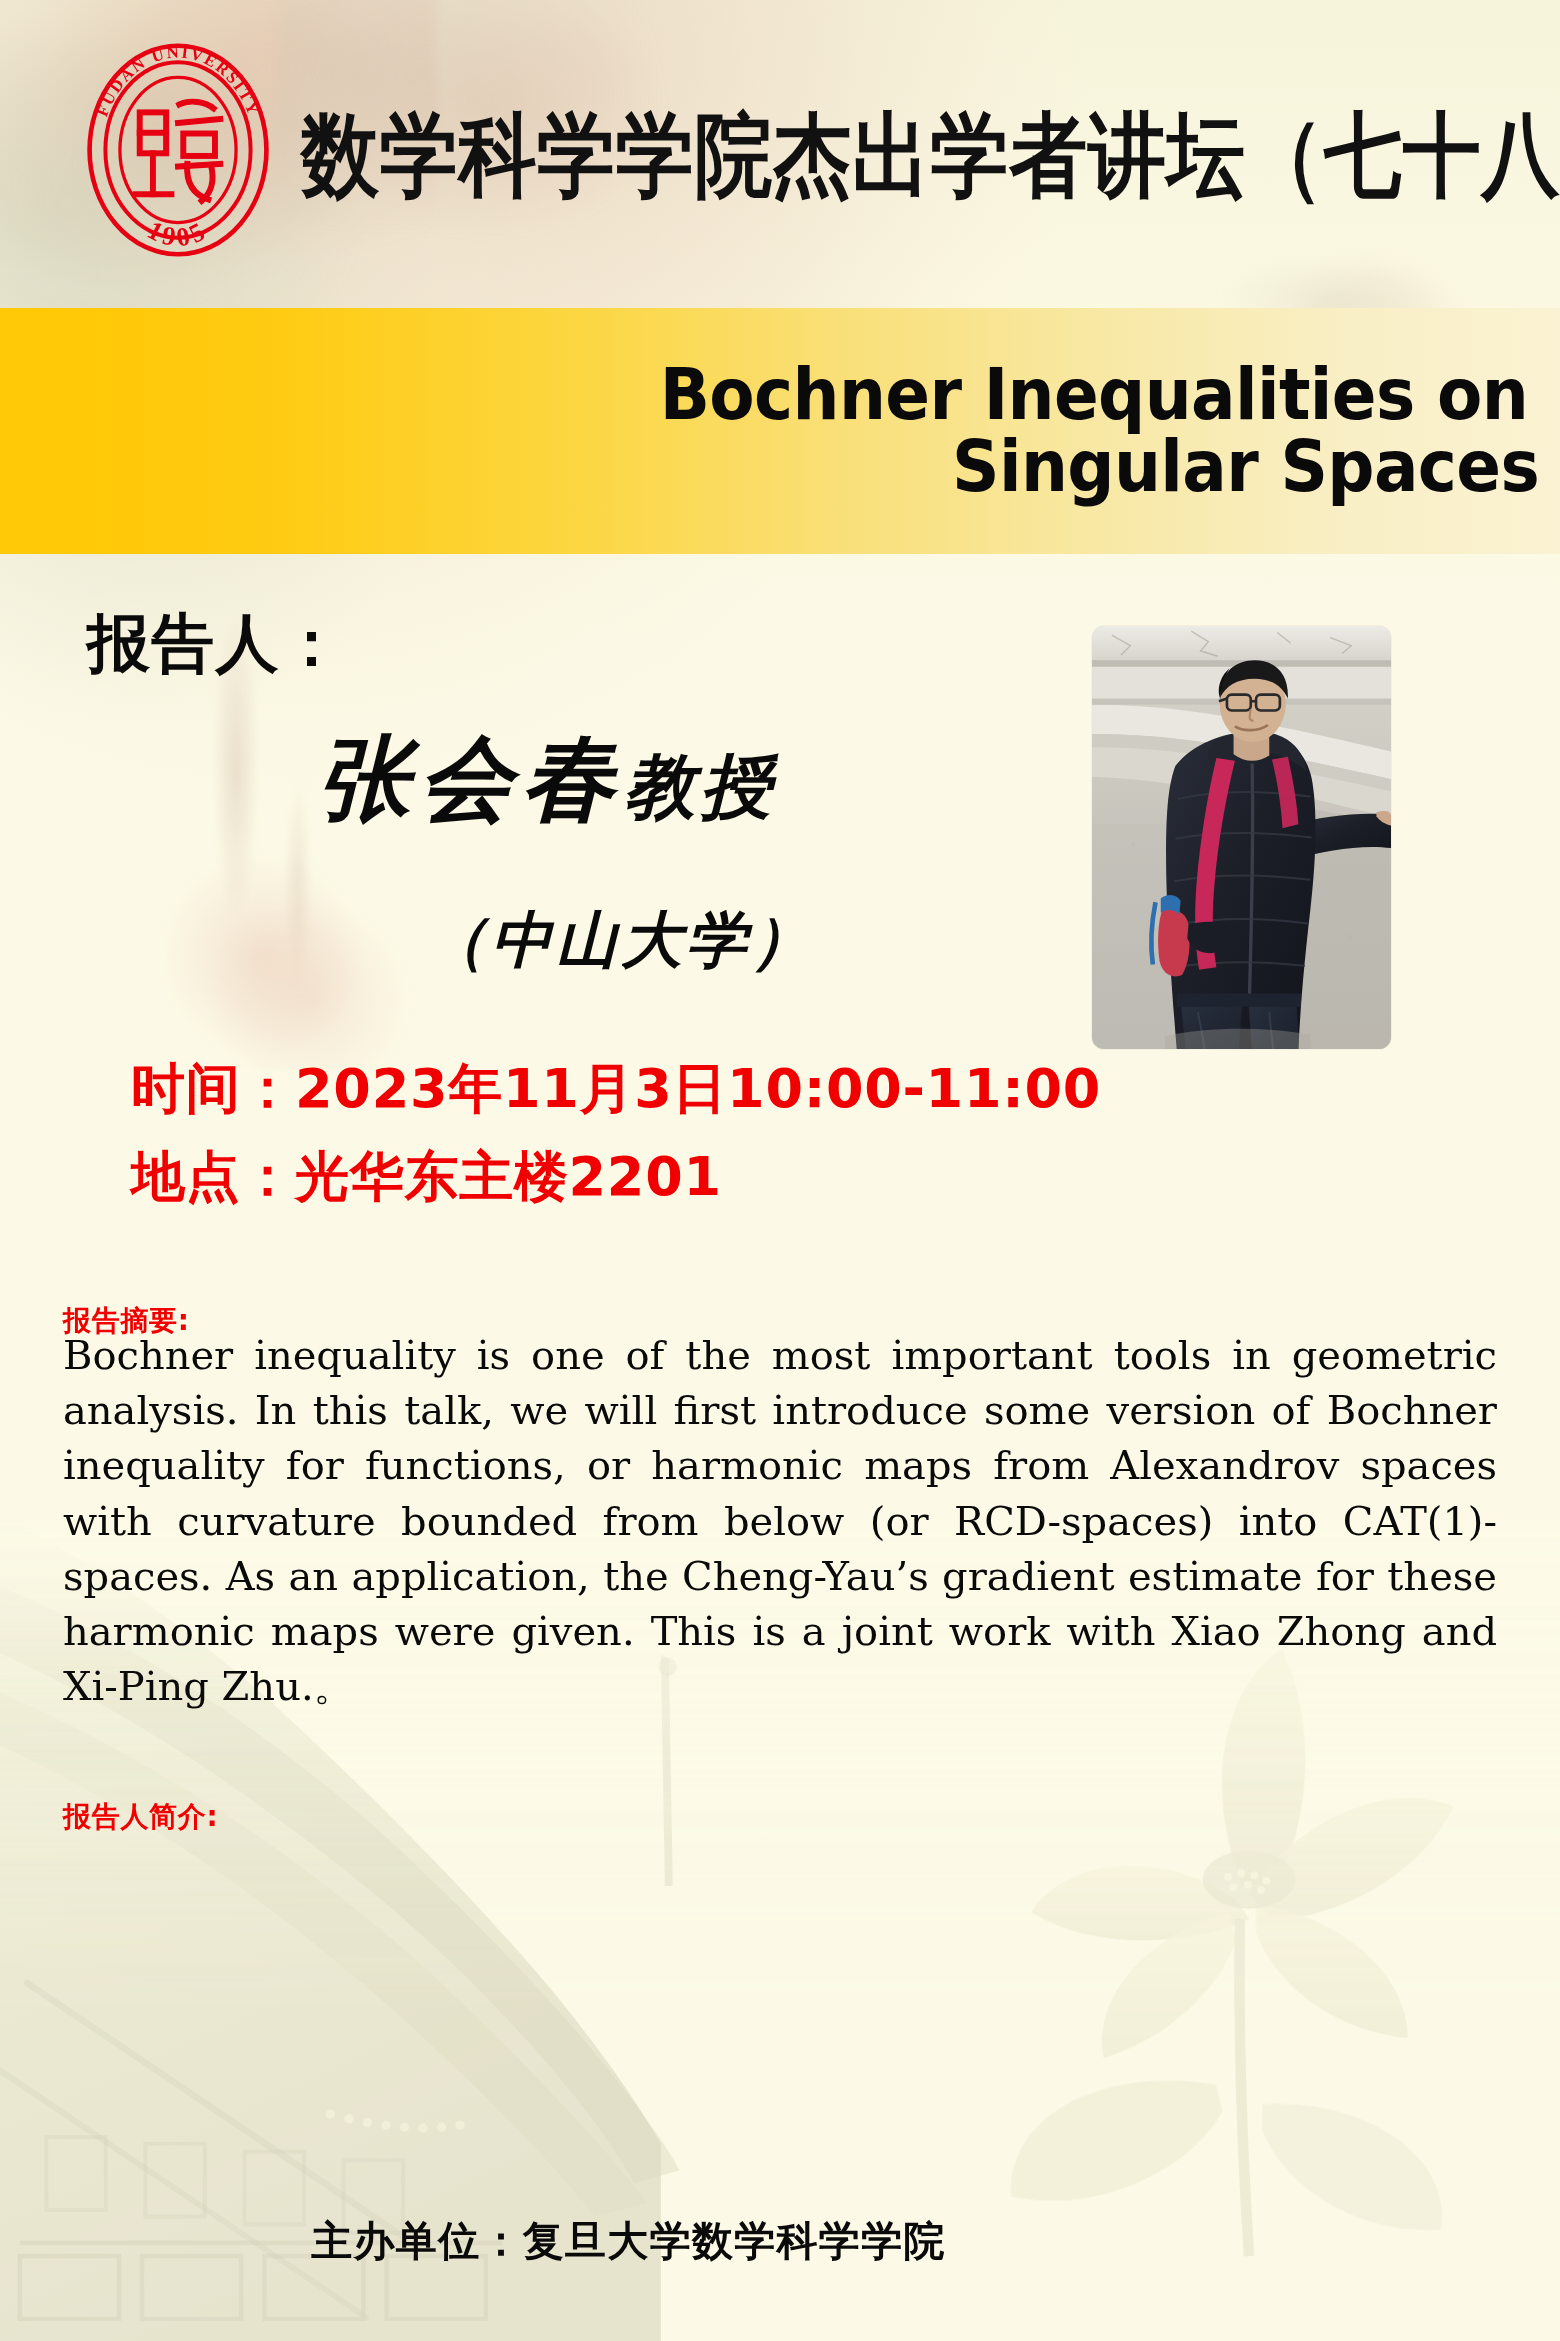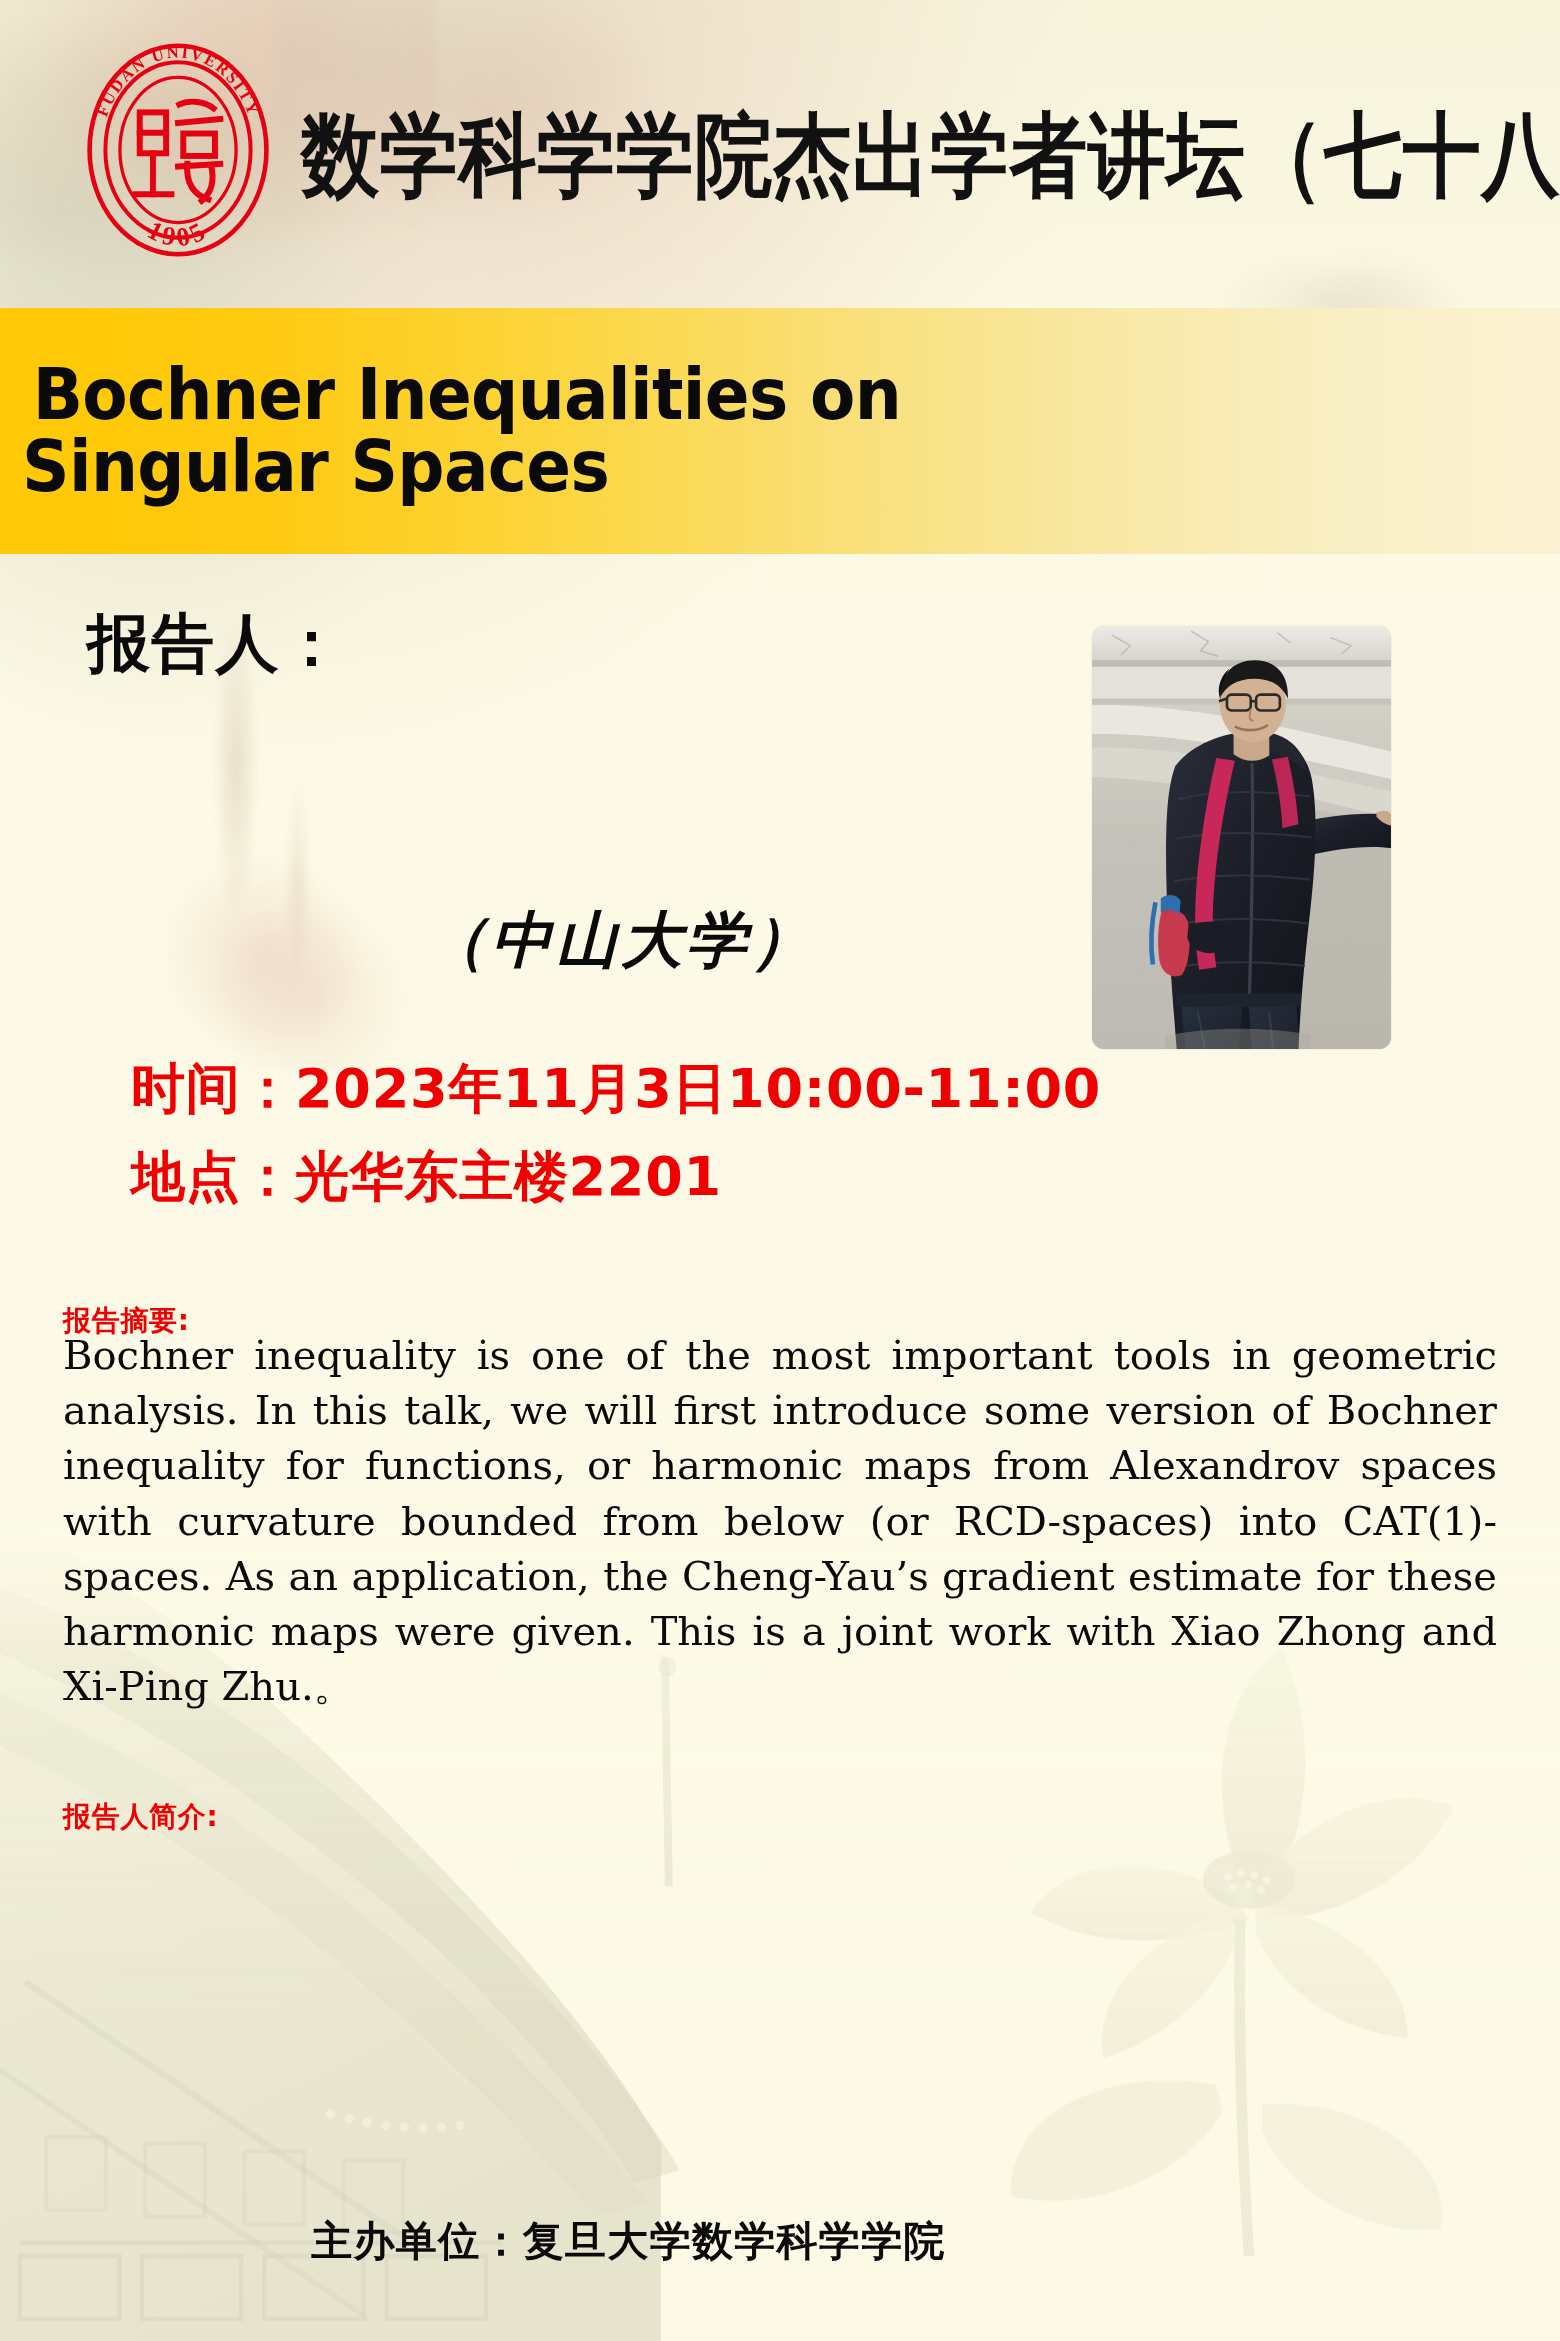--- a/index.html
+++ b/index.html
@@ -62,21 +62,21 @@
     font-size:78px;line-height:1;font-weight:700;letter-spacing:0.7px;
     color:#111;white-space:nowrap;
     font-family:"DejaVu Sans","Liberation Sans",sans-serif;
     transform:scaleY(1.18);transform-origin:left top;
   }
 
   
   .band{
     position:absolute;left:0;top:308px;width:1561px;height:246px;
     background:linear-gradient(90deg,#FFC907 0%,#FFC907 5%,#FFCB13 18%,#FCD63F 36%,#F9E07B 55%,#F8E9A8 72%,#F9EFC6 87%,#FAF2D2 100%);
-    display:flex;flex-direction:column;align-items:flex-start;justify-content:center;
+    display:flex;flex-direction:column;align-items:flex-end;justify-content:center;
   }
   .band-line{
     color:#0A0A0A;font-weight:700;
     font-size:71px;line-height:1.02;letter-spacing:-0.7px;white-space:nowrap;
     font-family:"DejaVu Sans","Liberation Sans",sans-serif;
     transform:scaleX(0.93);
   }
 
   
   .speaker-label{
@@ -289,20 +289,23 @@
     </div>
     <div class="header-title">数学科学学院杰出学者讲坛（七十八）</div>
   </div>
 
   <div class="band">
     <div class="band-line">Bochner Inequalities on</div>
     <div class="band-line">Singular Spaces</div>
   </div>
 
   <div class="speaker-label">报告人：</div>
+  <div class="speaker-name">
+    <span>张会春</span><span class="title-suffix">教授</span>
+  </div>
   <div class="speaker-affil">（中山大学）</div>
 
   <div class="portrait">
     <svg viewBox="0 0 452 640" preserveAspectRatio="xMidYMid slice">
       <defs>
         <linearGradient id="wallG" x1="0" y1="0" x2="0" y2="1">
           <stop offset="0%" stop-color="#D9D6CE"></stop>
           <stop offset="28%" stop-color="#CFCCC3"></stop>
           <stop offset="55%" stop-color="#C3C1B9"></stop>
           <stop offset="100%" stop-color="#B8B6AF"></stop>

